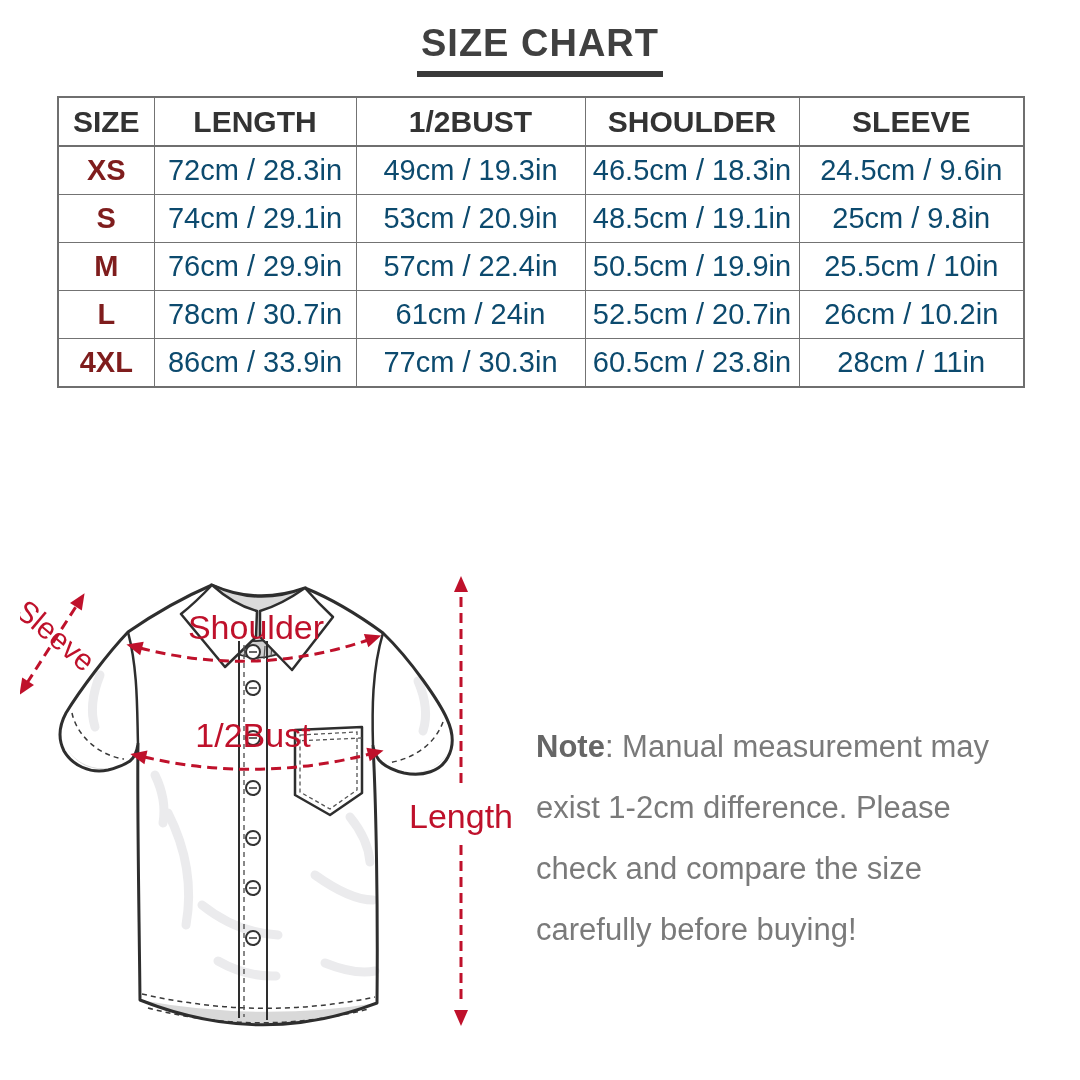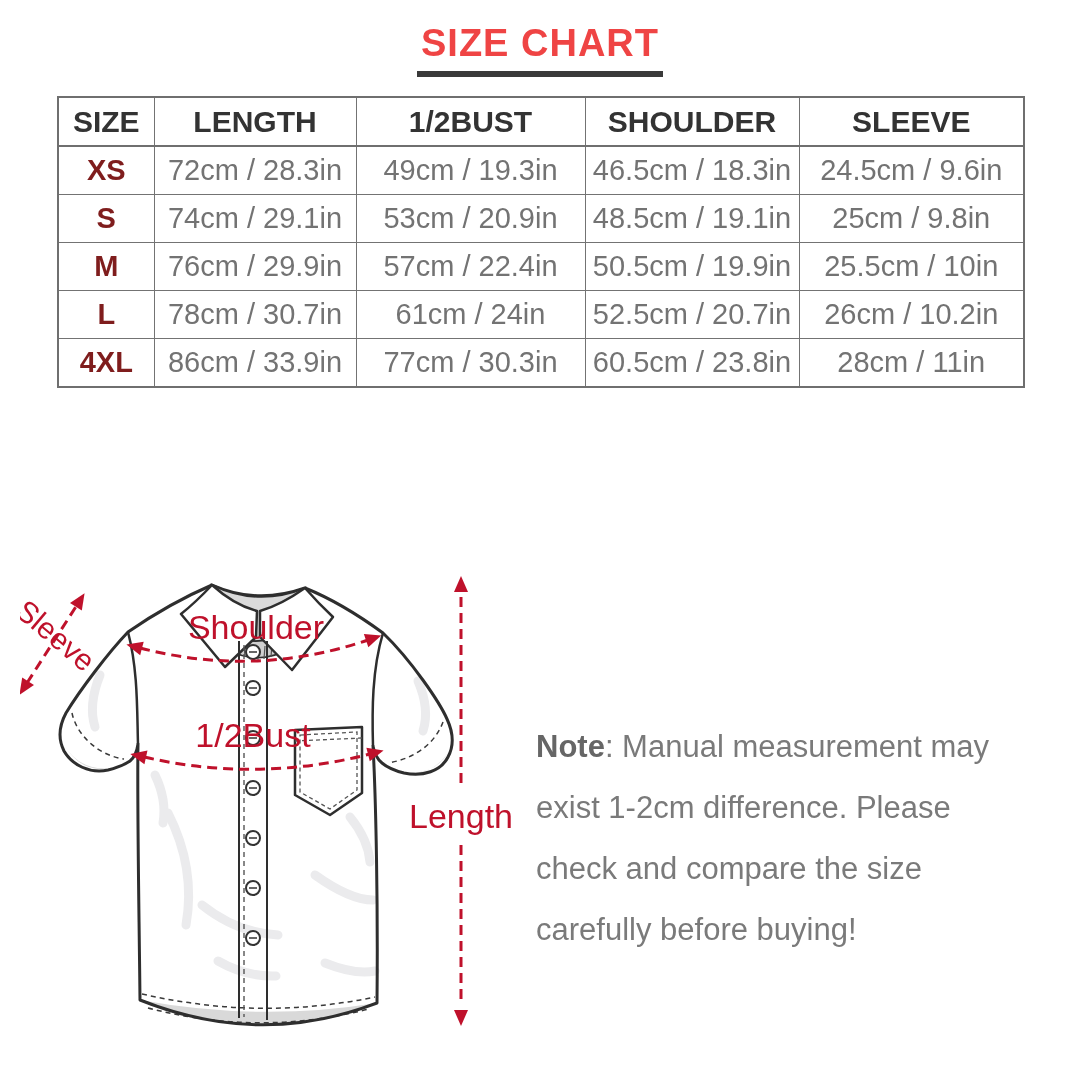--- a/index.html
+++ b/index.html
@@ -1,28 +1,28 @@
 <!DOCTYPE html>
 <html><head>
 <meta charset="utf-8">
 <style>
   html,body{margin:0;padding:0;background:#fff;}
   .canvas{position:relative;width:1080px;height:1080px;background:#ffffff;overflow:hidden;
           font-family:"Liberation Sans", sans-serif;}
   
   .title-wrap{position:absolute;top:22px;left:0;width:100%;text-align:center;}
-  .title{display:inline-block;font-size:38px;font-weight:bold;color:#ef4444;letter-spacing:1px;
+  .title{display:inline-block;font-size:38px;font-weight:bold;color:#404040;letter-spacing:1px;
          padding:0 4px 6px 4px;border-bottom:6px solid #3a3a3a;}
   
   .size-table{position:absolute;left:57px;top:96px;width:966px;border-collapse:collapse;
               table-layout:fixed;border:2px solid #6f6f6f;}
   .size-table th,.size-table td{border:1px solid #737373;text-align:center;vertical-align:middle;
               height:47px;padding:0;white-space:nowrap;overflow:hidden;}
   .size-table thead th{font-size:30px;font-weight:bold;color:#333333;border-bottom:2px solid #6f6f6f;}
-  .size-table td{font-size:29px;color:#737373;}
+  .size-table td{font-size:29px;color:#0c4a6e;}
   .size-table td:first-child{font-weight:bold;color:#7f1d1d;font-size:29px;}
   
   .note{position:absolute;left:536px;top:716px;width:484px;font-size:31px;line-height:61px;color:#7a7a7a;}
   .note b{color:#666666;}
   
   .shirt{position:absolute;left:20px;top:575px;}
   .shirt text{font-family:"Liberation Sans", sans-serif;}
 </style>
 </head>
 <body>

